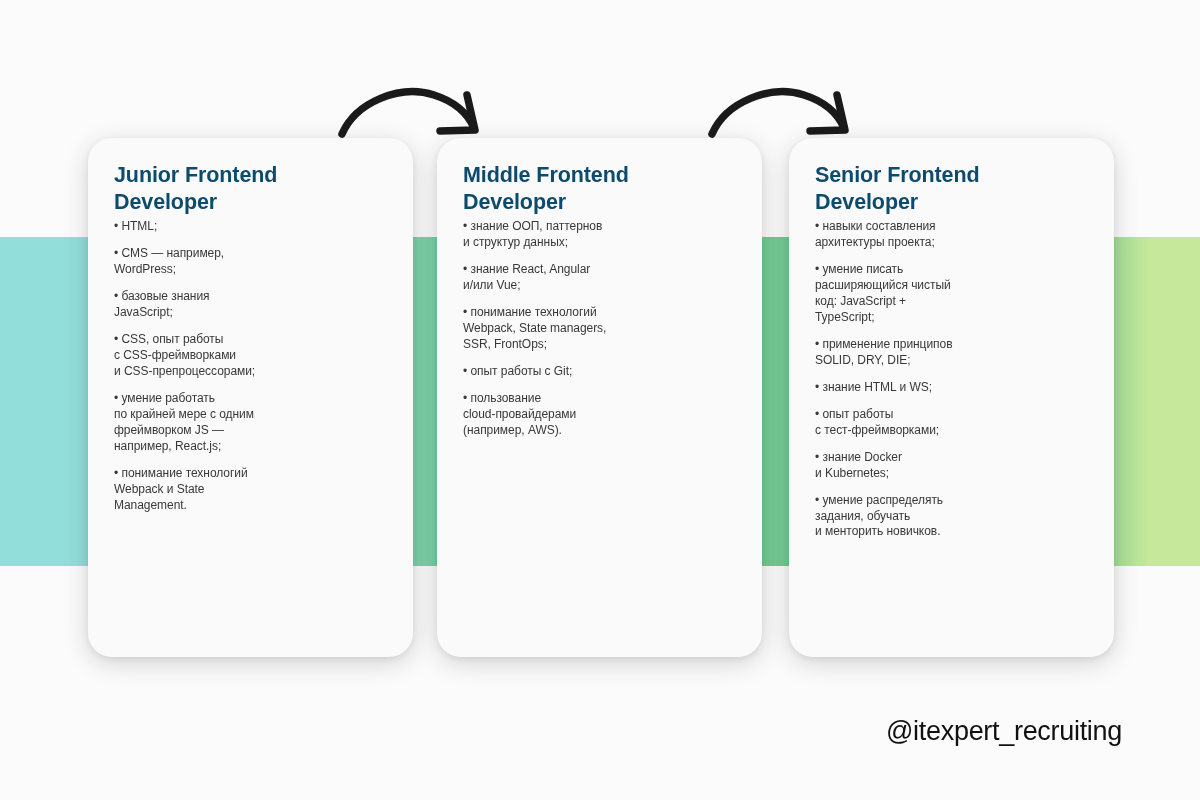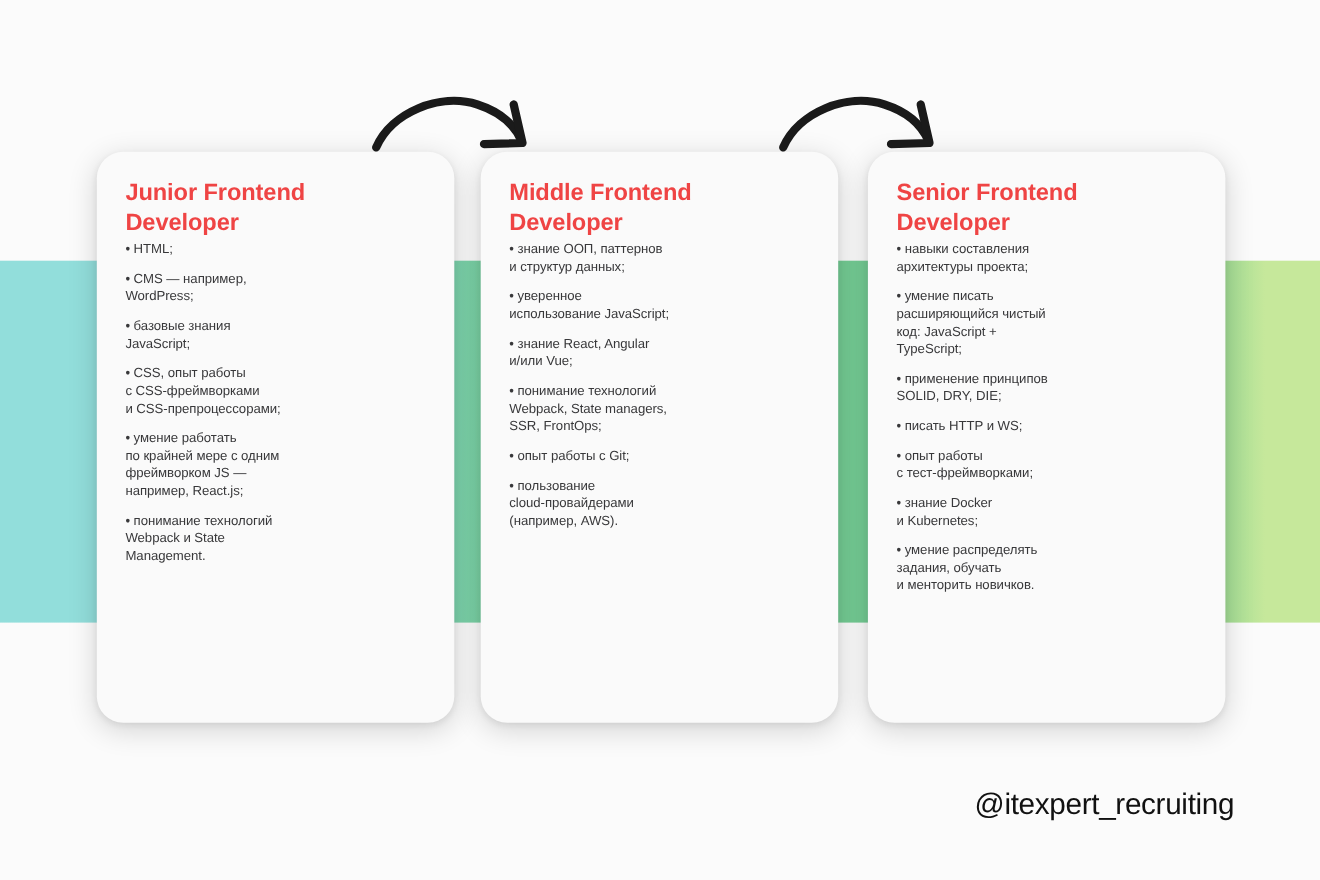--- a/index.html
+++ b/index.html
@@ -40,21 +40,21 @@
     padding:24px 22px 18px 26px;
   }
   .card-junior { left:88px;  width:325px; }
   .card-middle { left:437px; width:325px; }
   .card-senior { left:789px; width:325px; }
 
   .card-title {
     font-size:21.5px;
     font-weight:bold;
     line-height:1.26;
-    color:#ef4444;
+    color:#0c4a6e;
     letter-spacing:-0.1px;
     margin-bottom:2px;
     white-space:pre-line;
   }
 
   .card-list { list-style:none; }
 
   .card-list li {
     font-size:12px;
     line-height:1.33;
@@ -115,22 +115,20 @@
 Management.</li>
     </ul>
   </div>
 
   <div class="card card-middle">
     <div class="card-title">Middle Frontend
 Developer</div>
     <ul class="card-list">
       <li>• знание ООП, паттернов
 и структур данных;</li>
-      <li>• уверенное
-использование JavaScript;</li>
       <li>• знание React, Angular
 и/или Vue;</li>
       <li>• понимание технологий
 Webpack, State managers,
 SSR, FrontOps;</li>
       <li>• опыт работы с Git;</li>
       <li>• пользование
 cloud-провайдерами
 (например, AWS).</li>
     </ul>
@@ -141,21 +139,21 @@
 Developer</div>
     <ul class="card-list">
       <li>• навыки составления
 архитектуры проекта;</li>
       <li>• умение писать
 расширяющийся чистый
 код: JavaScript +
 TypeScript;</li>
       <li>• применение принципов
 SOLID, DRY, DIE;</li>
-      <li>• писать HTTP и WS;</li>
+      <li>• знание HTML и WS;</li>
       <li>• опыт работы
 с тест-фреймворками;</li>
       <li>• знание Docker
 и Kubernetes;</li>
       <li>• умение распределять
 задания, обучать
 и менторить новичков.</li>
     </ul>
   </div>
 

